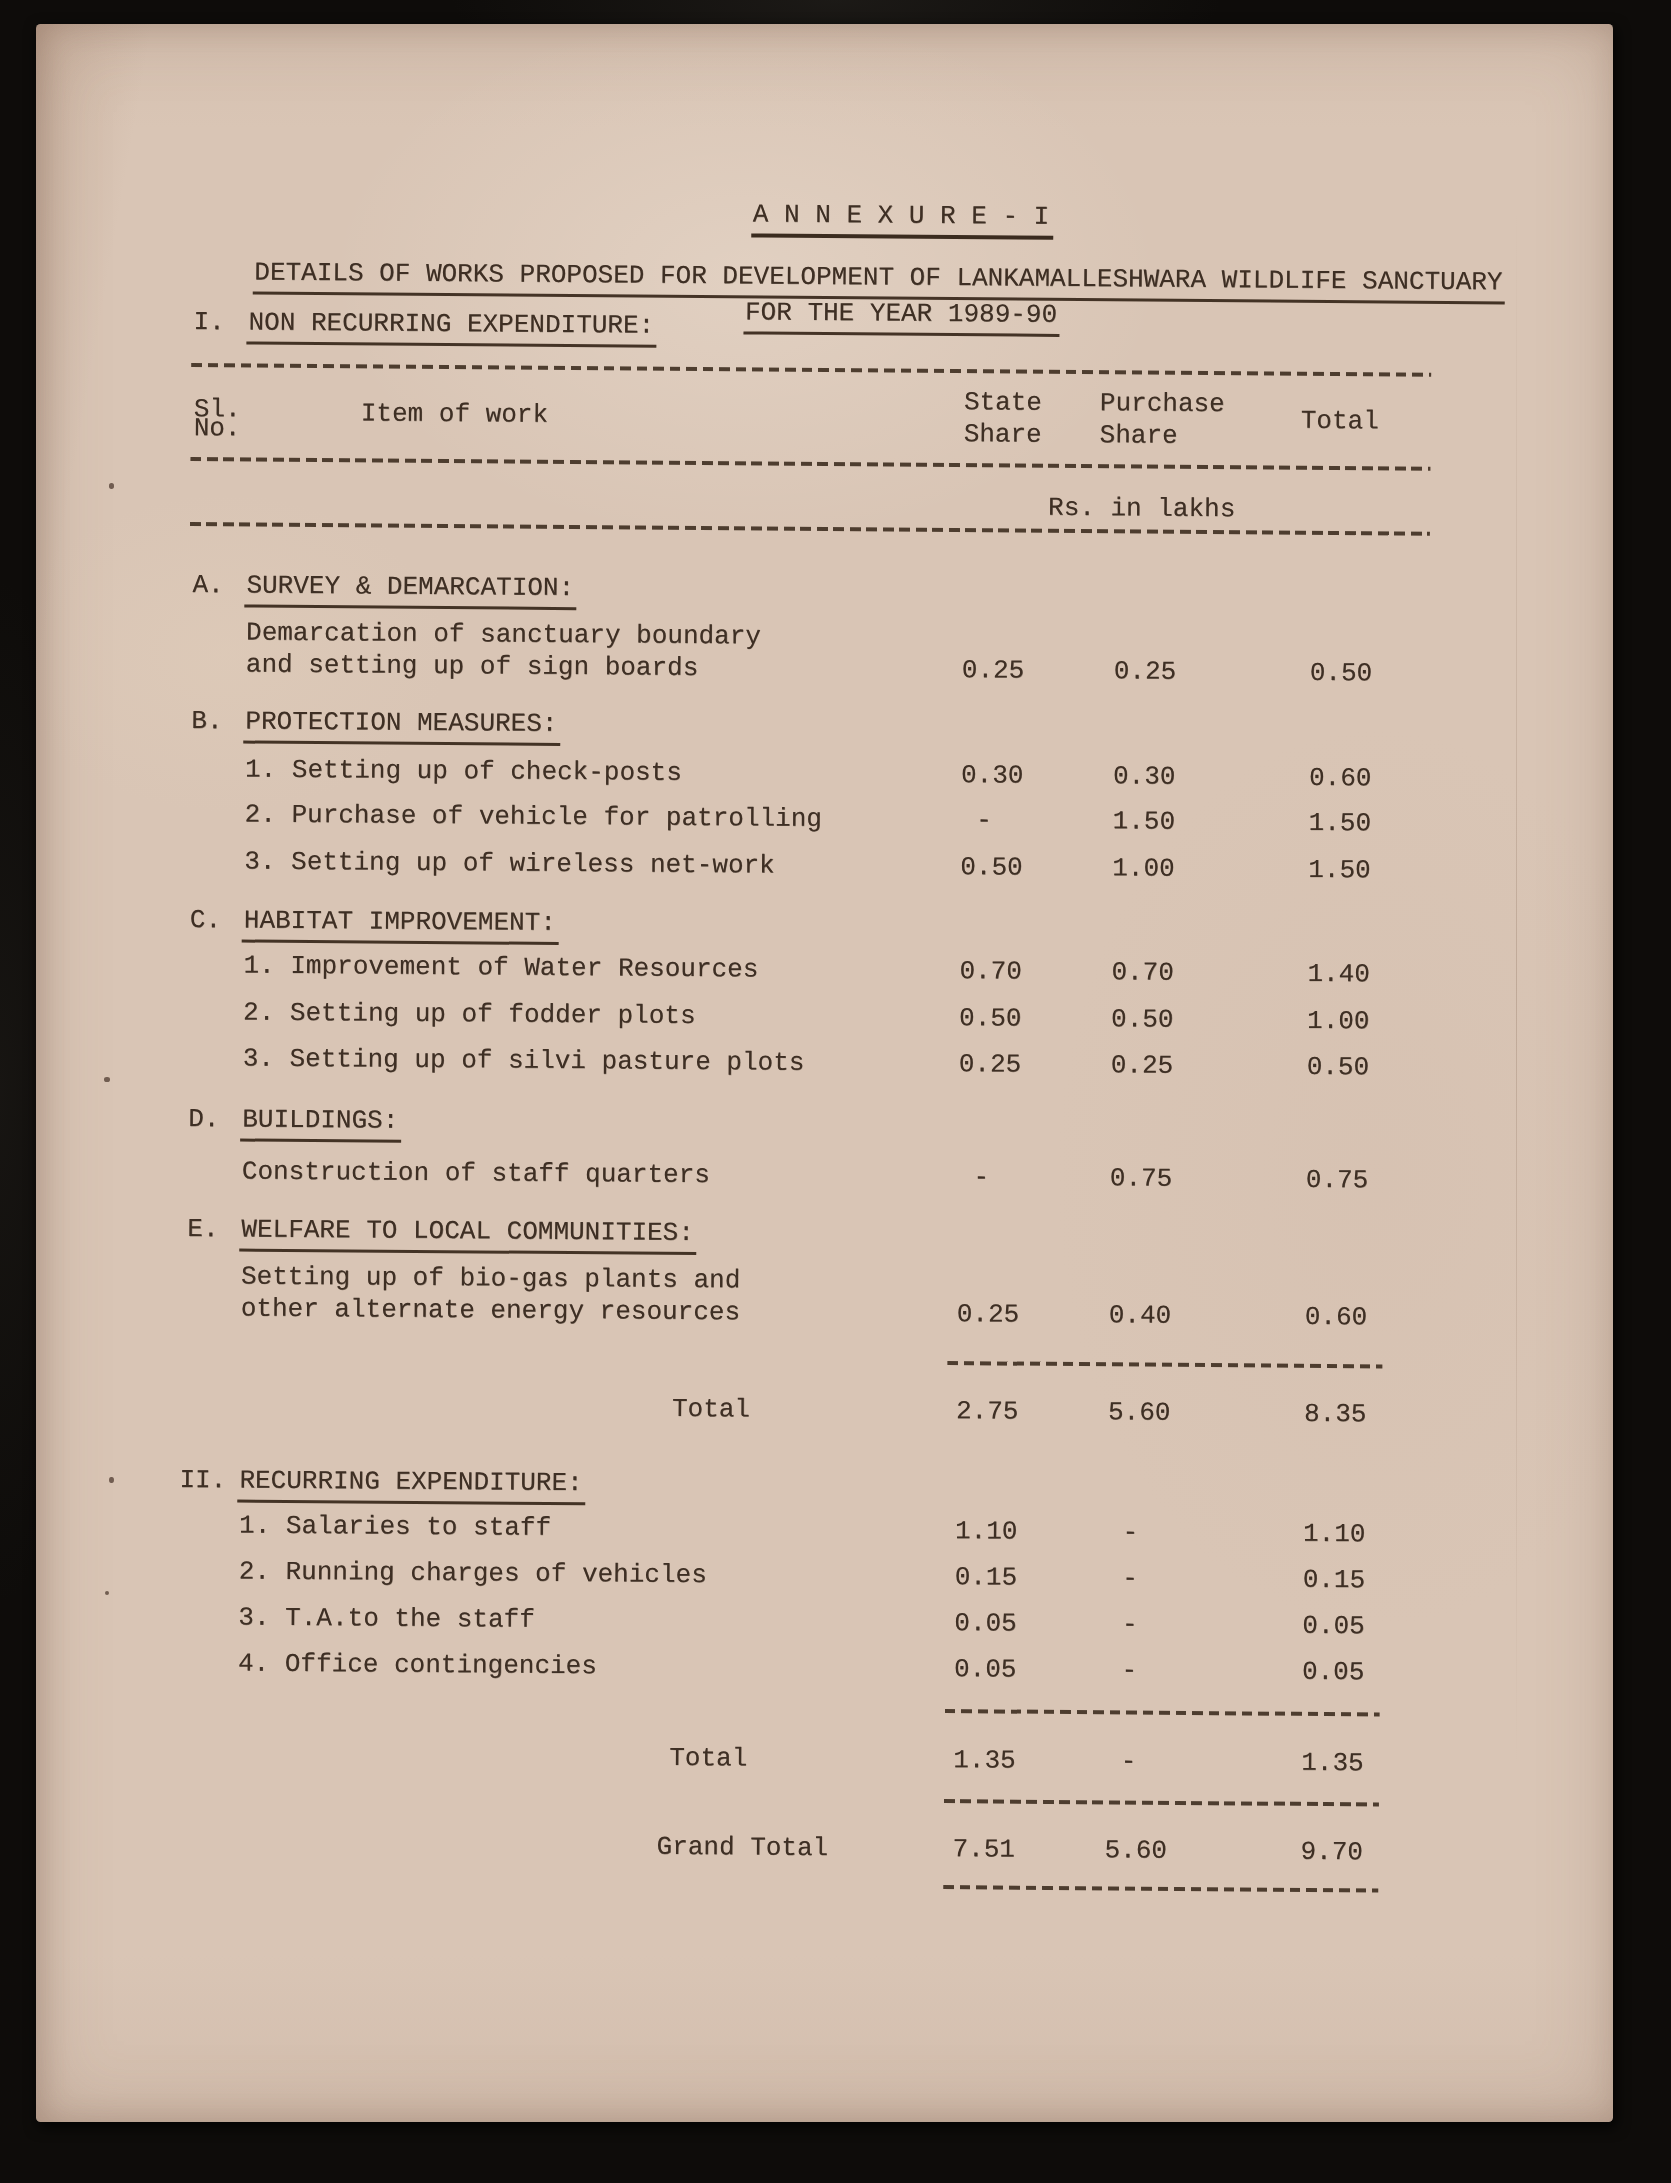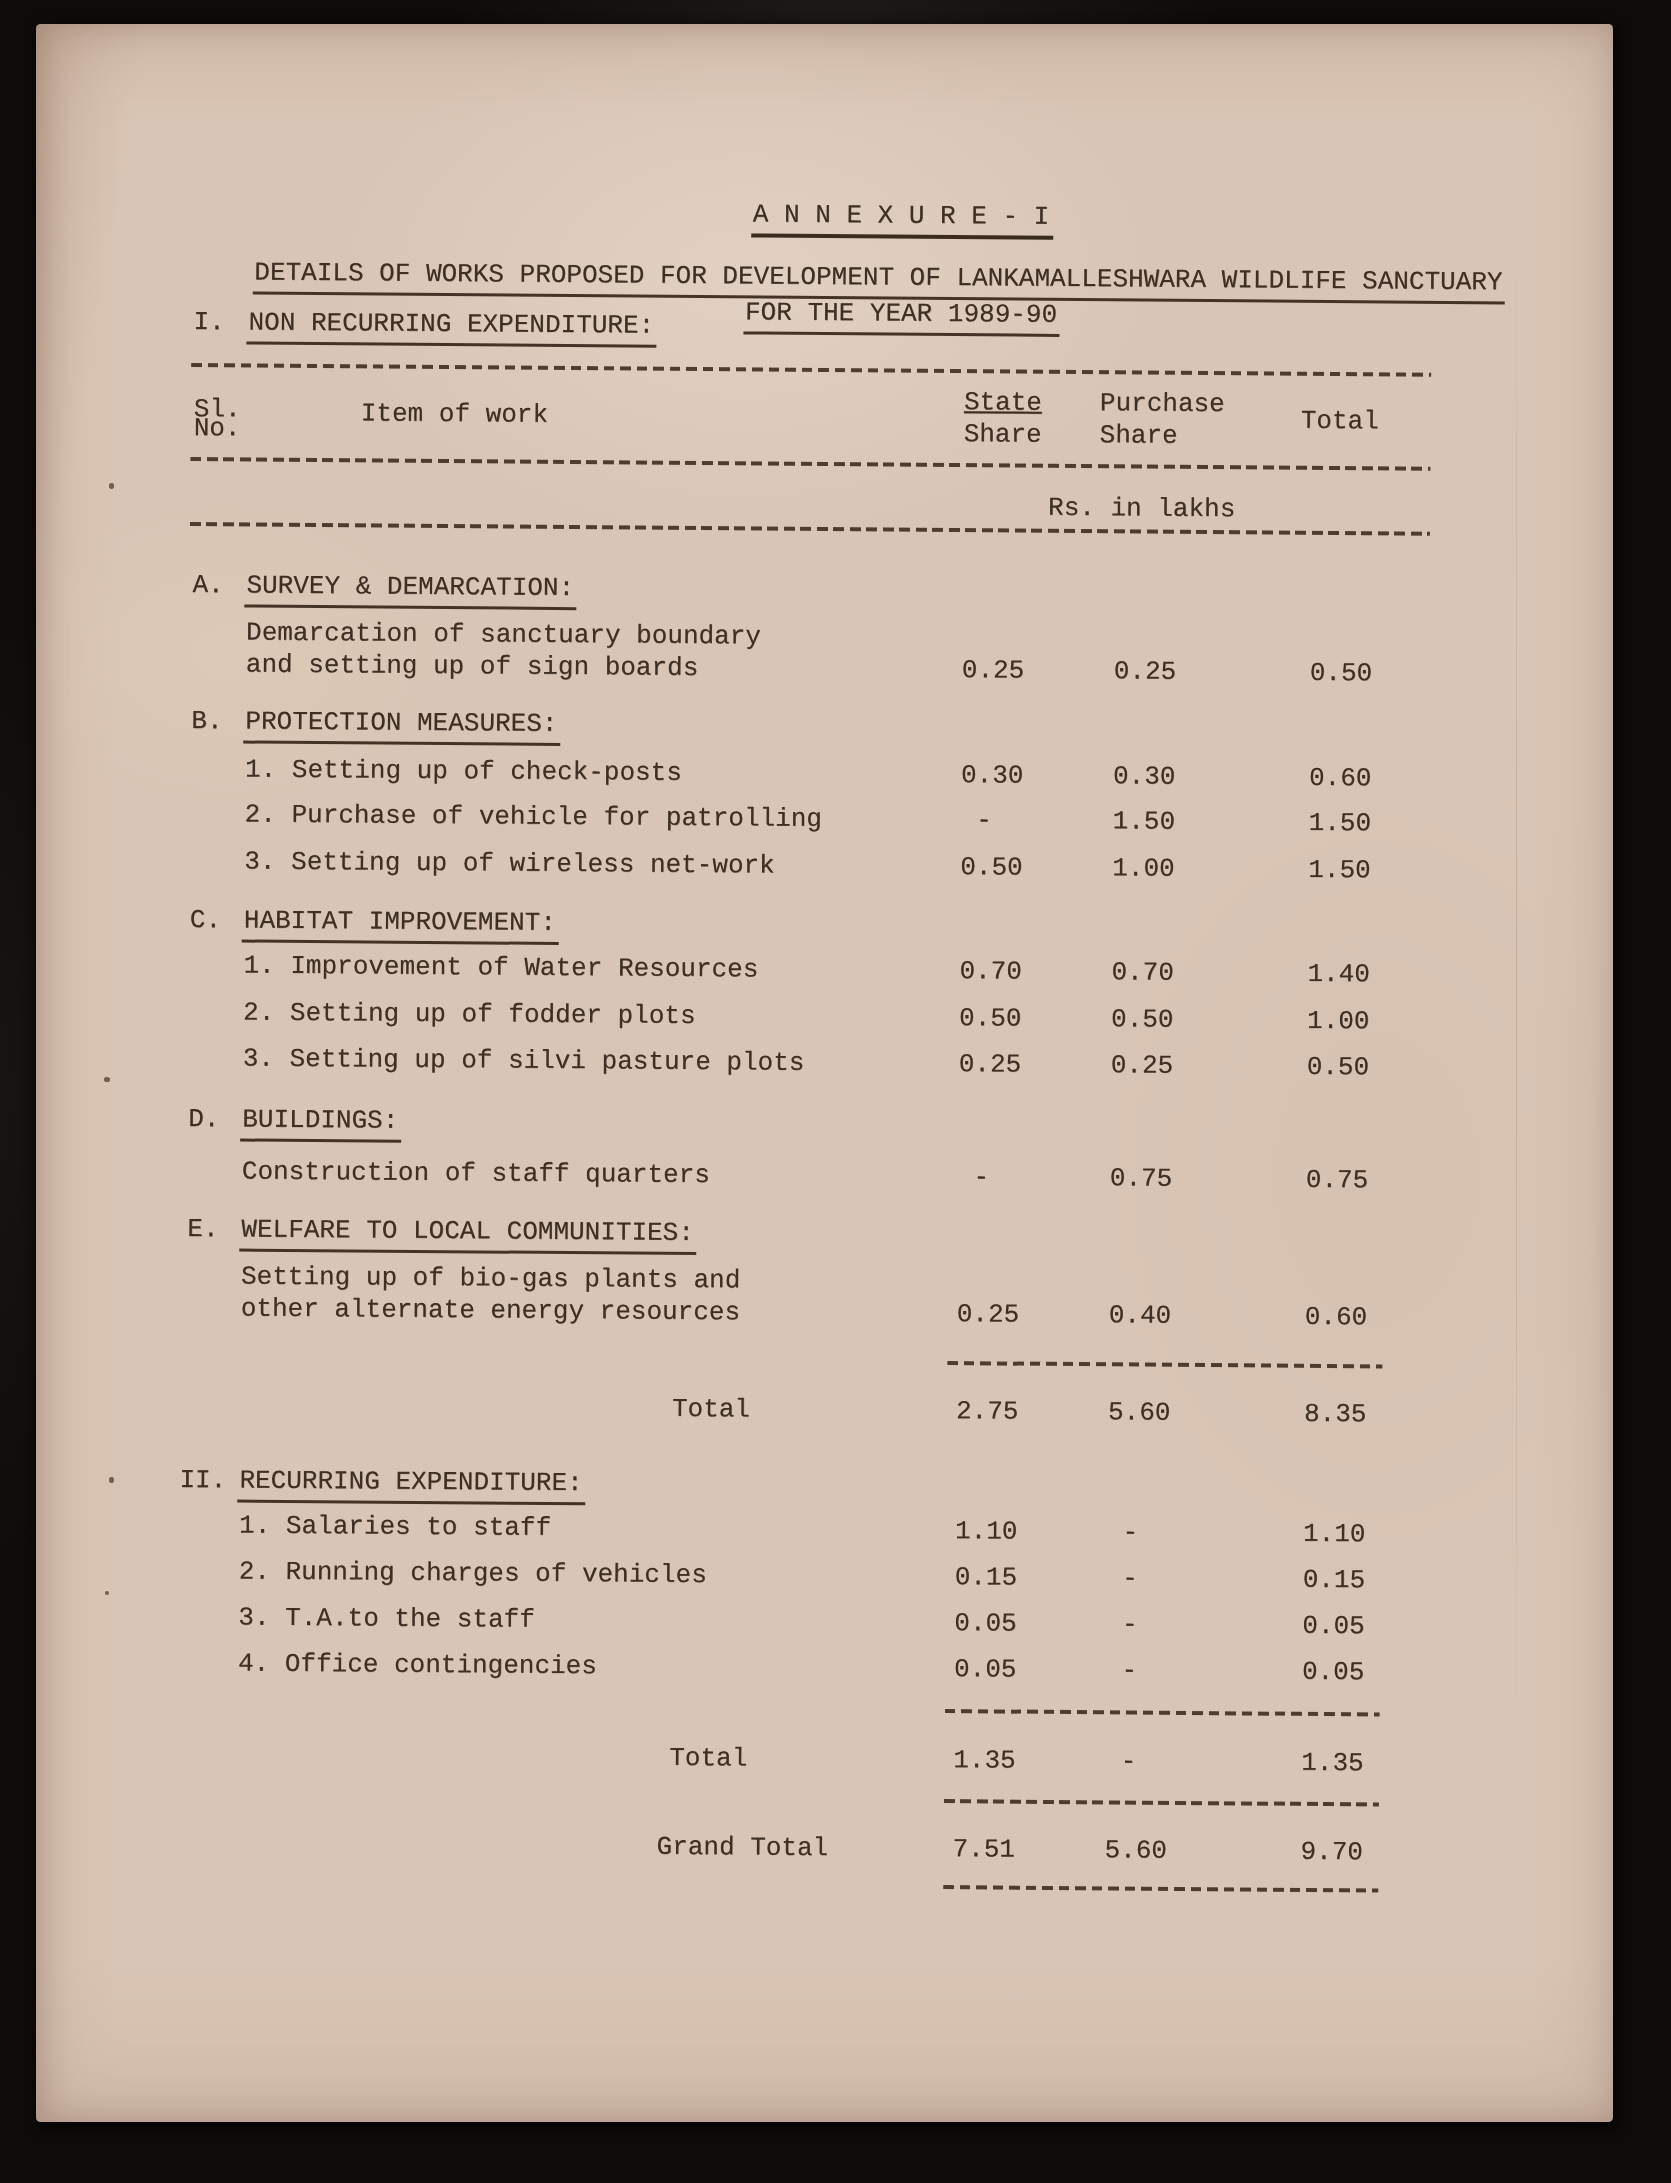--- a/index.html
+++ b/index.html
@@ -84,21 +84,21 @@
   </div>
 
   <div class="row" style="top:313px;">
     <span class="item" style="left:195px;">I.</span>
     <span class="item" style="left:250px;"><span class="ul">NON RECURRING EXPENDITURE:</span></span>
   </div>
 
   <div class="sep sep-full" style="top:367px;"></div>
   <div class="row" style="top:387px;">
     <span class="item" style="left:196px;margin-top:13px;">Sl.</span>
-    <span class="item" style="left:966px;text-decoration:underline;">State</span>
+    <span class="item" style="left:966px;">State</span>
     <span class="item" style="left:1102px;">Purchase</span>
   </div>
   <div class="row" style="top:403px;">
     <span class="item" style="left:363px;">Item of work</span>
     <span class="item" style="left:1303px;">Total</span>
   </div>
   <div class="row" style="top:419px;">
     <span class="item" style="left:196px;">No.</span>
     <span class="item" style="left:966px;">Share</span>
     <span class="item" style="left:1102px;">Share</span>

